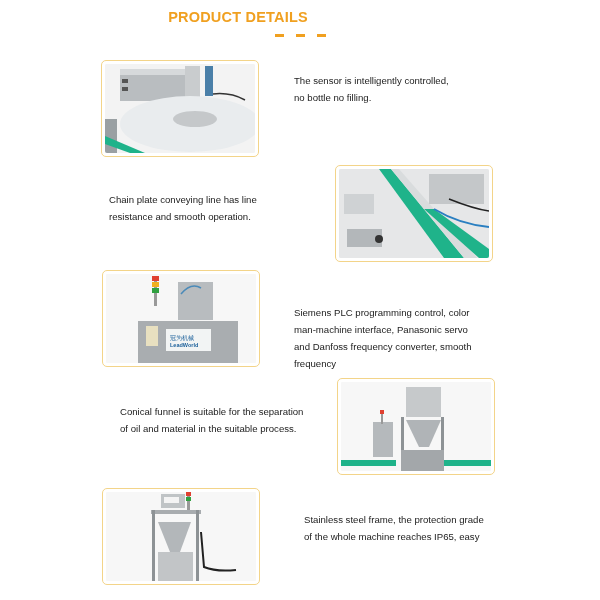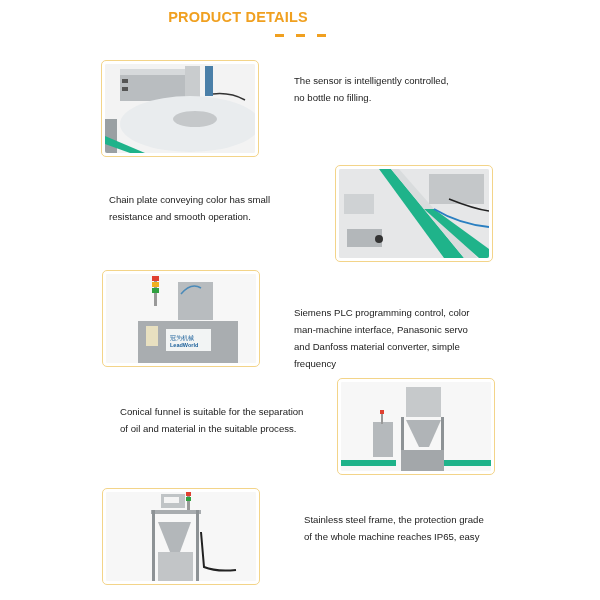--- a/index.html
+++ b/index.html
@@ -38,21 +38,21 @@
       <polygon points="0,72 40,89 25,89 0,80" fill="#1fb38a"></polygon>
     </svg>
   </div>
 </div>
 <div class="txt" style="left:294px;top:72px;">
   <div>The sensor is intelligently controlled,</div>
   <div>no bottle no filling.</div>
 </div>
 
 <div class="txt" style="left:109px;top:191px;">
-  <div>Chain plate conveying color has small</div>
+  <div>Chain plate conveying line has line</div>
   <div>resistance and smooth operation.</div>
 </div>
 <div class="frame" style="left:335px;top:165px;">
   <div class="photo">
     <svg width="150" height="89" viewBox="0 0 150 89">
       <rect width="150" height="89" fill="#f2f2f2"></rect>
       <rect x="0" y="0" width="150" height="89" fill="#e6e7e8"></rect>
       <polygon points="40,0 52,0 125,89 105,89" fill="#1fb38a"></polygon>
       <polygon points="52,0 60,0 138,89 125,89" fill="#d9dcdd"></polygon>
       <polygon points="85,40 95,40 150,80 150,89 140,89" fill="#1fb38a"></polygon>
@@ -80,21 +80,21 @@
       <rect x="60" y="55" width="45" height="22" fill="#f2f4f4"></rect>
       <text x="64" y="66" font-size="6" fill="#1a5f9a" font-family="Liberation Sans, sans-serif">冠为机械</text>
       <text x="64" y="73" font-size="5.5" fill="#1a5f9a" font-weight="bold" font-family="Liberation Sans, sans-serif">LeadWorld</text>
       <rect x="40" y="52" width="12" height="20" fill="#e8e0c0"></rect>
     </svg>
   </div>
 </div>
 <div class="txt" style="left:294px;top:278px;margin-top:26px;">
   <div>Siemens PLC programming control, color</div>
   <div>man-machine interface, Panasonic servo</div>
-  <div>and Danfoss material converter, simple</div>
+  <div>and Danfoss frequency converter, smooth</div>
   <div>frequency</div>
 </div>
 
 <div class="txt" style="left:120px;top:403px;">
   <div>Conical funnel is suitable for the separation</div>
   <div>of oil and material in the suitable process.</div>
 </div>
 <div class="frame" style="left:337px;top:378px;">
   <div class="photo">
     <svg width="150" height="89" viewBox="0 0 150 89">

